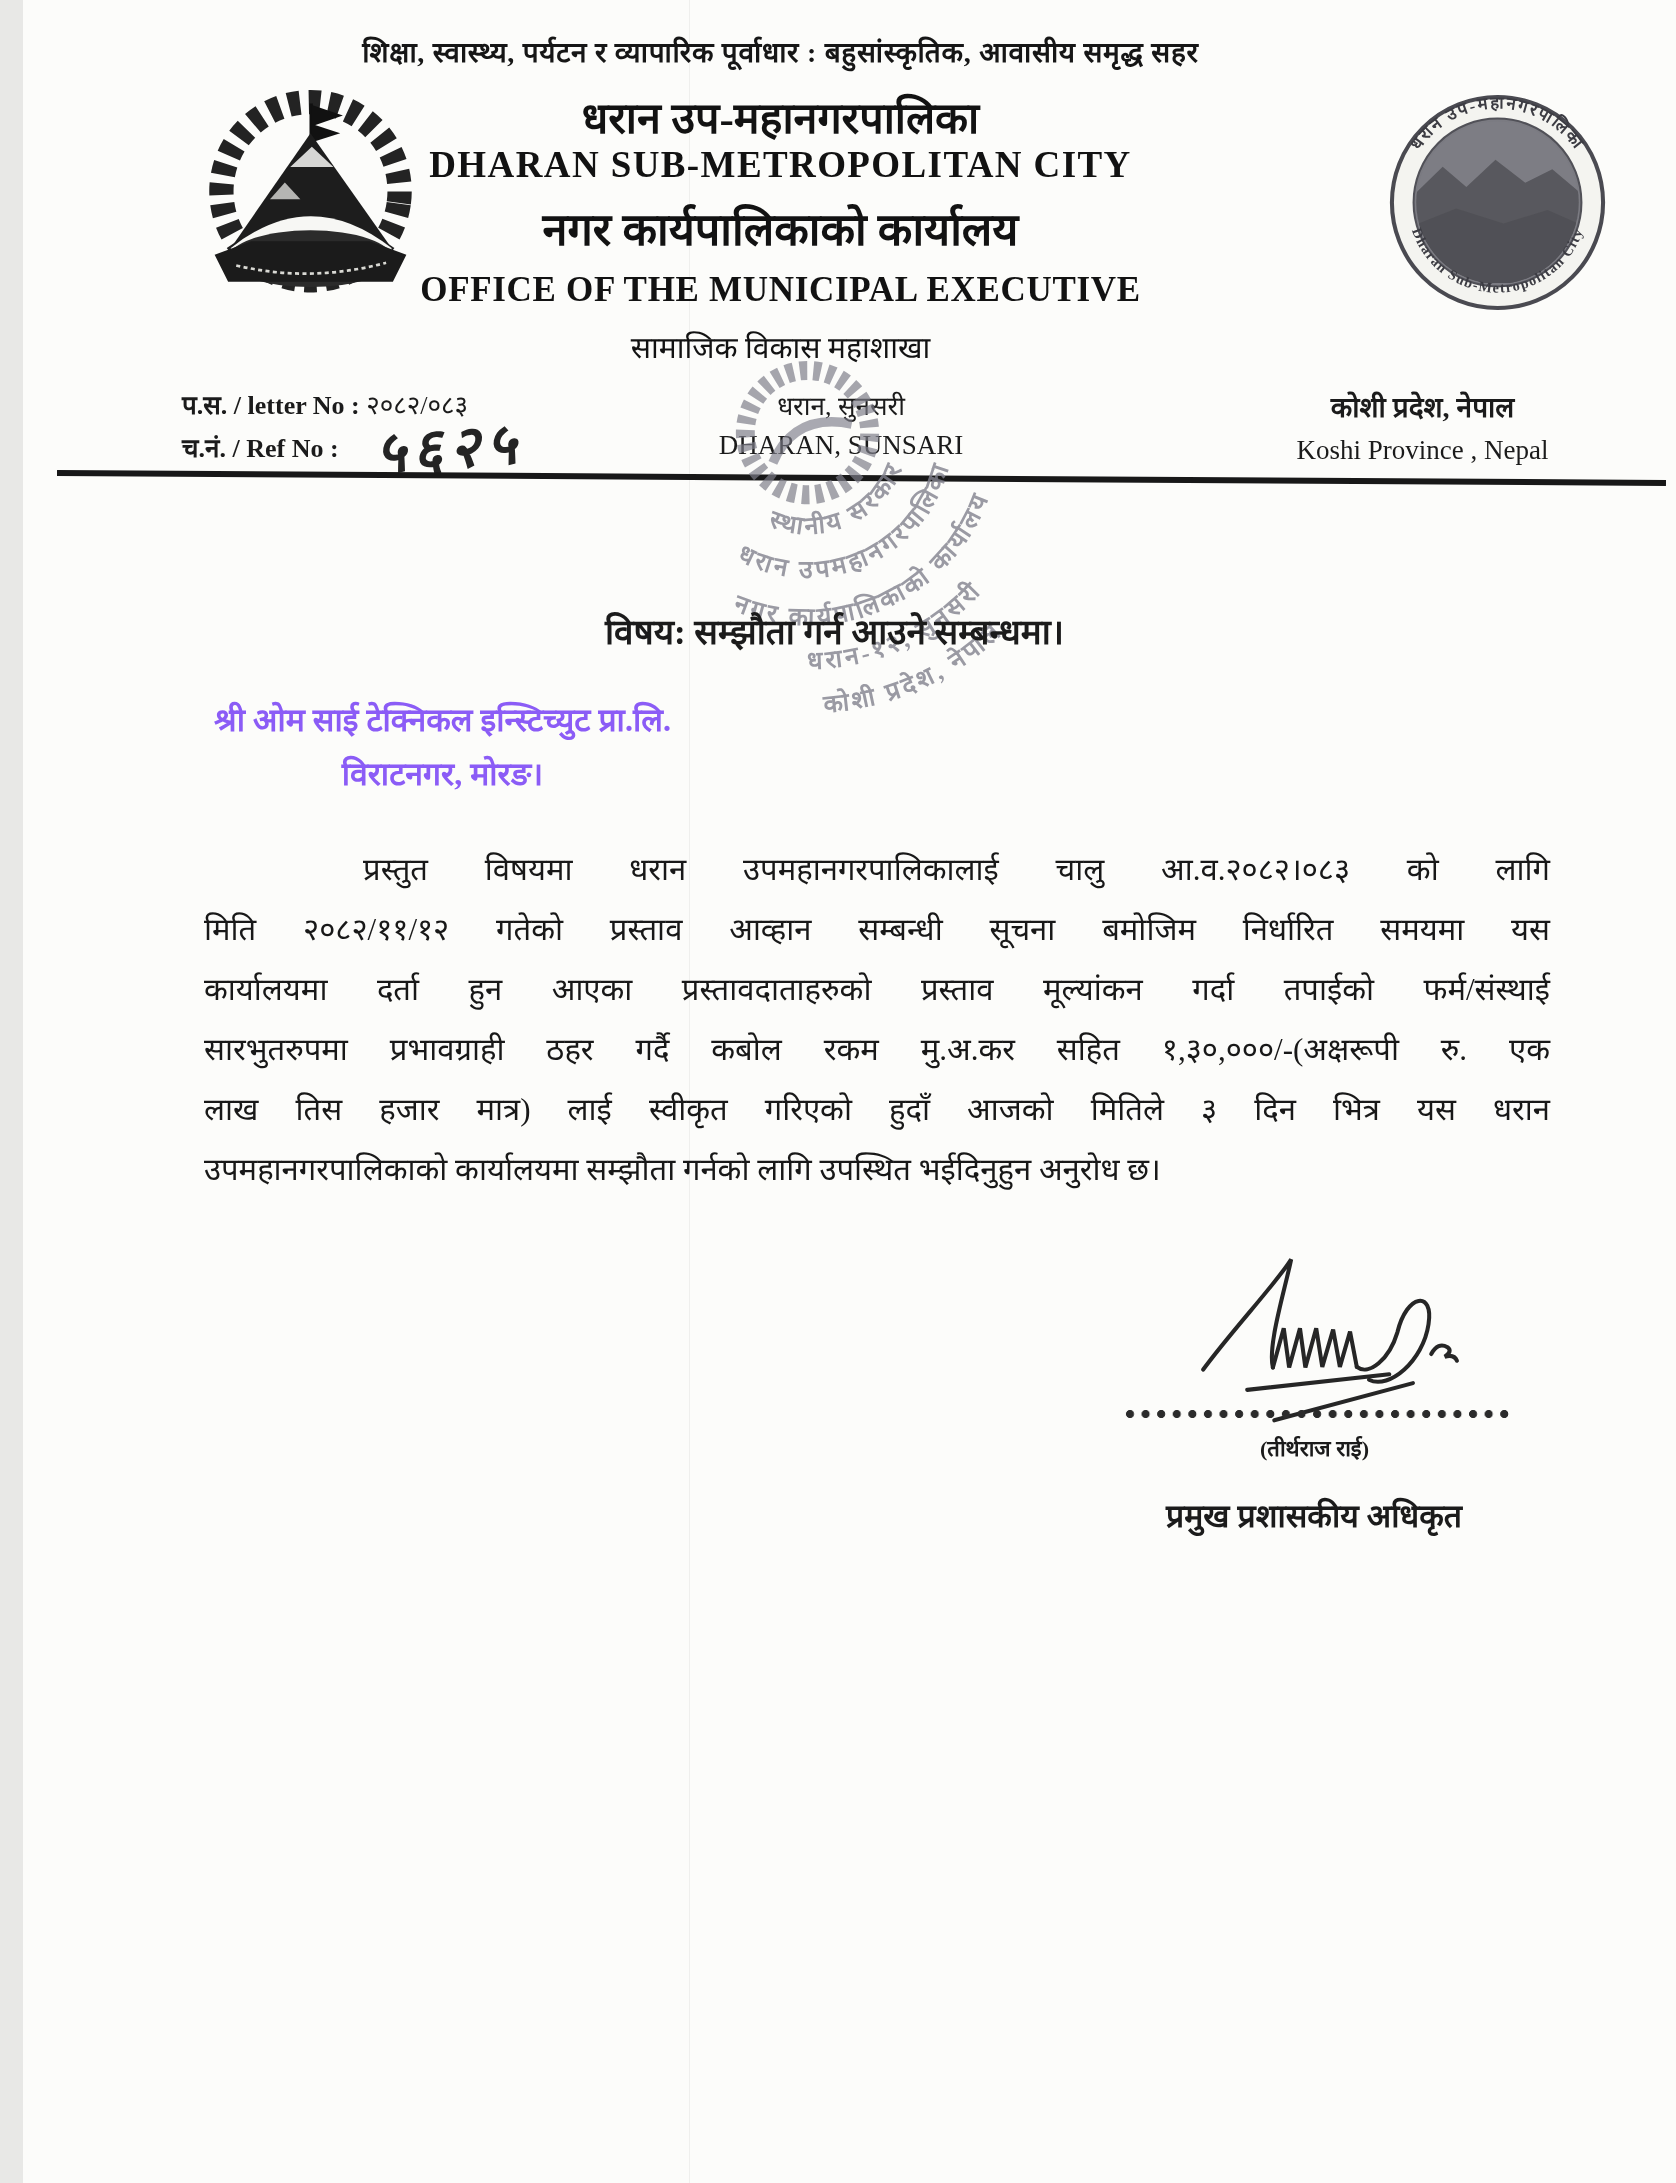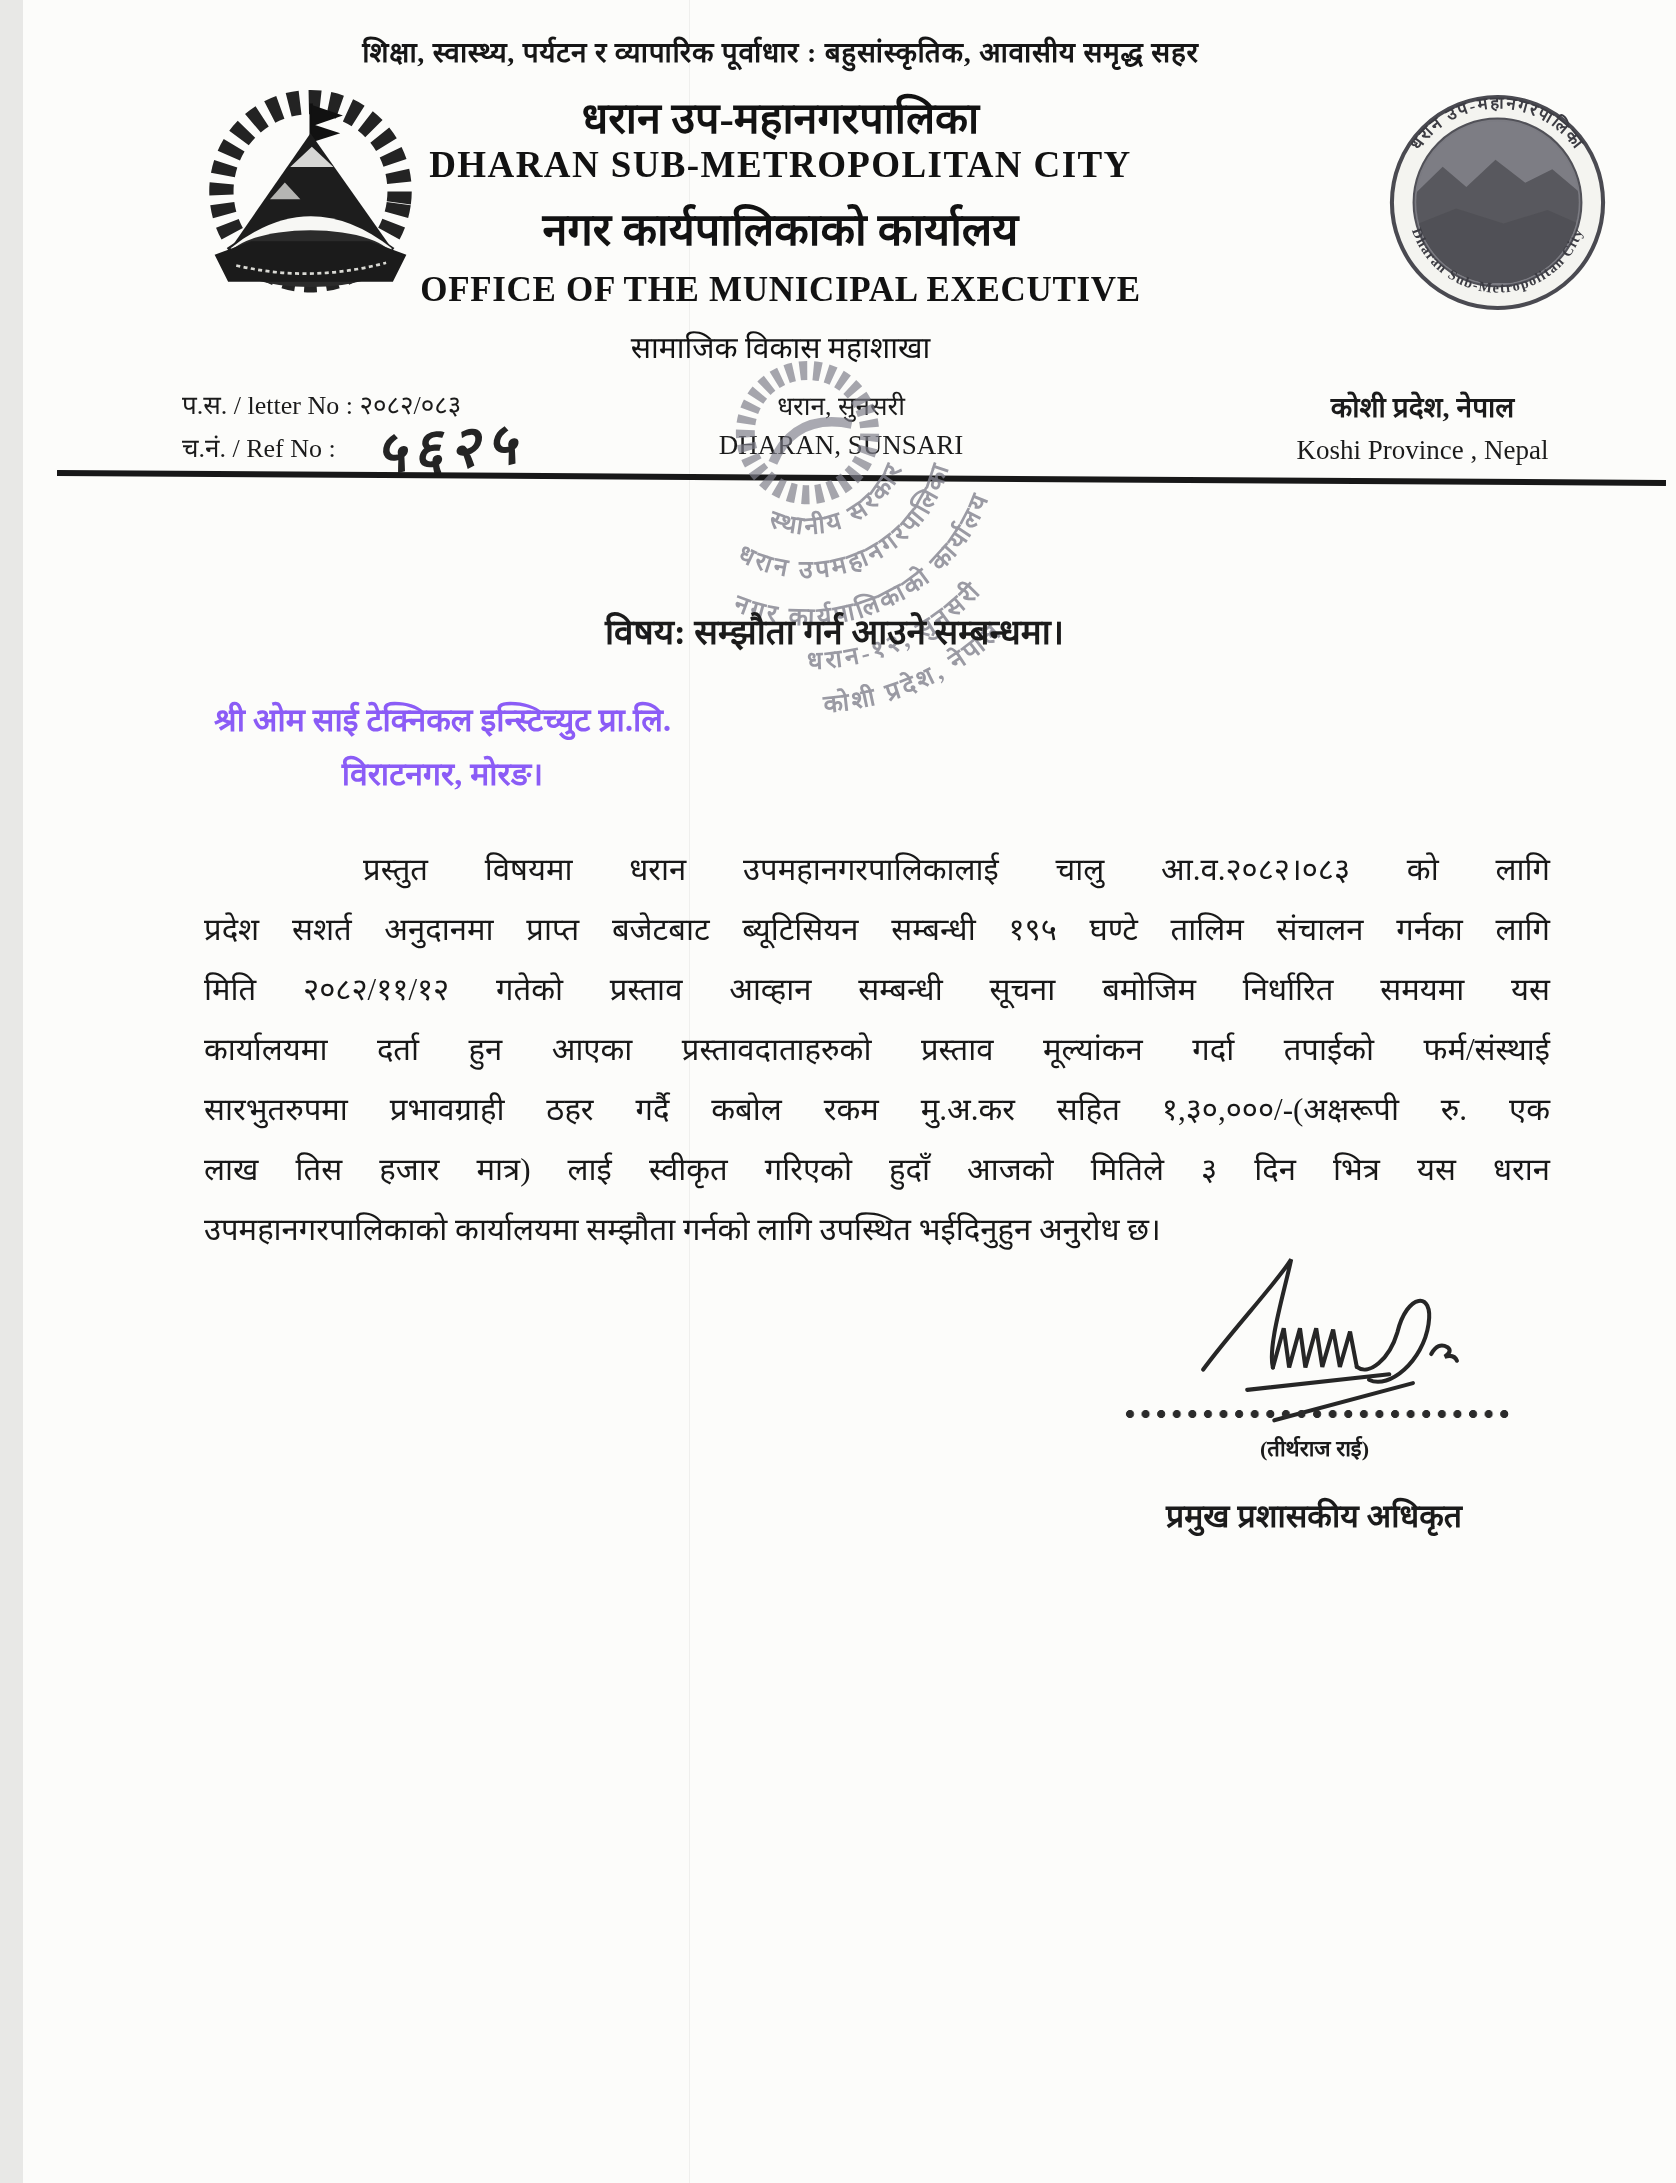--- a/index.html
+++ b/index.html
@@ -18,21 +18,21 @@
     text-align:center;font-weight:bold;font-size:28px;letter-spacing:0.7px;color:#161616;
   }
   .hdr{position:absolute;left:230px;width:1055px;text-align:center;color:#121212;}
   .hdr-np-1{top:87px;font-size:43px;font-weight:bold;}
   .hdr-en-1{top:143px;font-size:37px;font-weight:bold;letter-spacing:1.4px;}
   .hdr-np-2{top:197px;font-size:45px;font-weight:bold;}
   .hdr-en-2{top:270px;font-size:35px;font-weight:bold;letter-spacing:0.7px;}
   .hdr-np-3{top:326px;font-size:30px;}
 
   .letterinfo{position:absolute;left:159px;top:384px;font-size:26px;line-height:43px;white-space:nowrap;}
-  .letterinfo .lbl{font-weight:normal;}
+  .letterinfo .lbl{font-weight:bold;}
   .refval{
     position:absolute;left:352px;top:406px;font-size:58px;
     font-style:italic;font-weight:bold;transform:rotate(-4deg);
     font-family:"DejaVu Serif",serif;color:#242424;letter-spacing:6.8px;
   }
   .place{position:absolute;left:649px;top:387px;width:338px;text-align:center;font-size:27px;line-height:39px;}
   .place .np{font-size:26px;}
   .province{position:absolute;left:1237px;top:387px;width:325px;text-align:center;font-size:27px;line-height:42px;}
   .province .np{font-weight:bold;font-size:28px;}
   .divider{position:absolute;left:34px;top:475px;width:1609px;height:6px;background:#181818;transform:rotate(0.35deg);}
@@ -172,21 +172,20 @@
 
   <div class="subject">विषय: सम्झौता गर्न आउने सम्बन्धमा।</div>
 
   <div class="addressee">
     <div>श्री ओम साई टेक्निकल इन्स्टिच्युट प्रा.लि.</div>
     <div>विराटनगर, मोरङ।</div>
   </div>
 
   <div class="body-block">
     <div class="bl first">प्रस्तुत विषयमा धरान उपमहानगरपालिकालाई चालु आ.व.२०८२।०८३ को लागि</div>
-    <div class="bl">प्रदेश सशर्त अनुदानमा प्राप्त बजेटबाट ब्यूटिसियन सम्बन्धी १९५ घण्टे तालिम संचालन गर्नका लागि</div>
     <div class="bl">मिति २०८२/११/१२ गतेको प्रस्ताव आव्हान सम्बन्धी सूचना बमोजिम निर्धारित समयमा यस</div>
     <div class="bl">कार्यालयमा दर्ता हुन आएका प्रस्तावदाताहरुको प्रस्ताव मूल्यांकन गर्दा तपाईको फर्म/संस्थाई</div>
     <div class="bl">सारभुतरुपमा प्रभावग्राही ठहर गर्दै कबोल रकम मु.अ.कर सहित १,३०,०००/-(अक्षरूपी रु. एक</div>
     <div class="bl">लाख तिस हजार मात्र) लाई स्वीकृत गरिएको हुदाँ आजको मितिले ३ दिन भित्र यस धरान</div>
     <div class="bl last">उपमहानगरपालिकाको कार्यालयमा सम्झौता गर्नको लागि उपस्थित भईदिनुहुन अनुरोध छ।</div>
   </div>
 
   <svg class="sig-svg" viewBox="0 0 470 270">
     <g fill="none" stroke="#262626" stroke-width="6" stroke-linecap="round">
       <path d="M55,175 C95,120 165,45 185,12 C175,60 150,140 158,172"></path>

